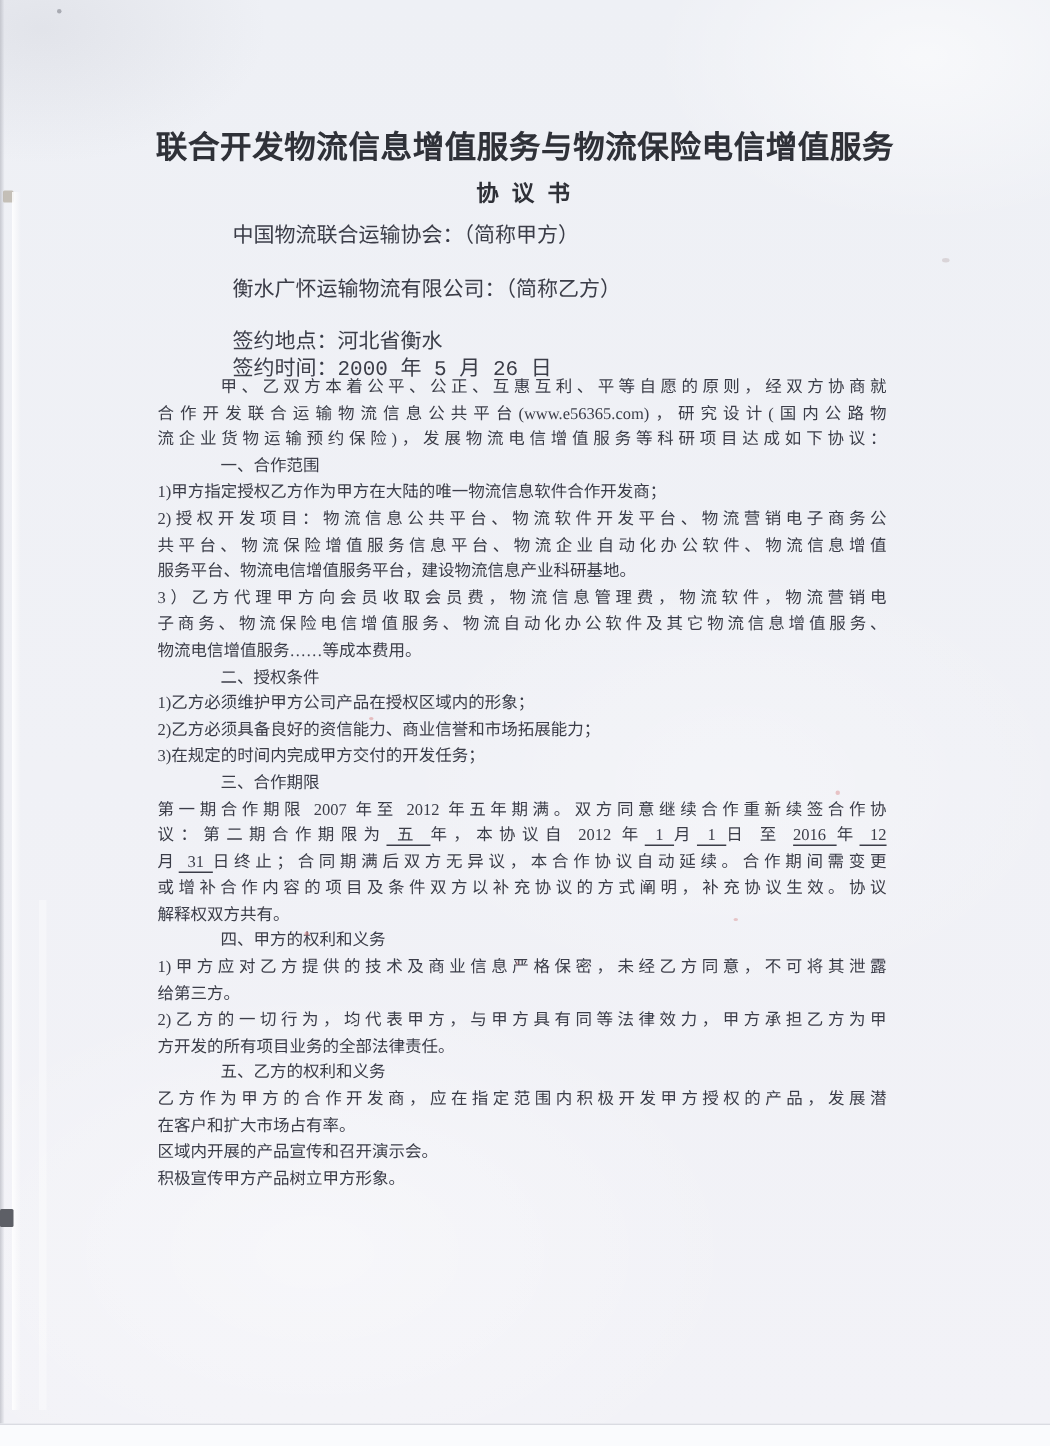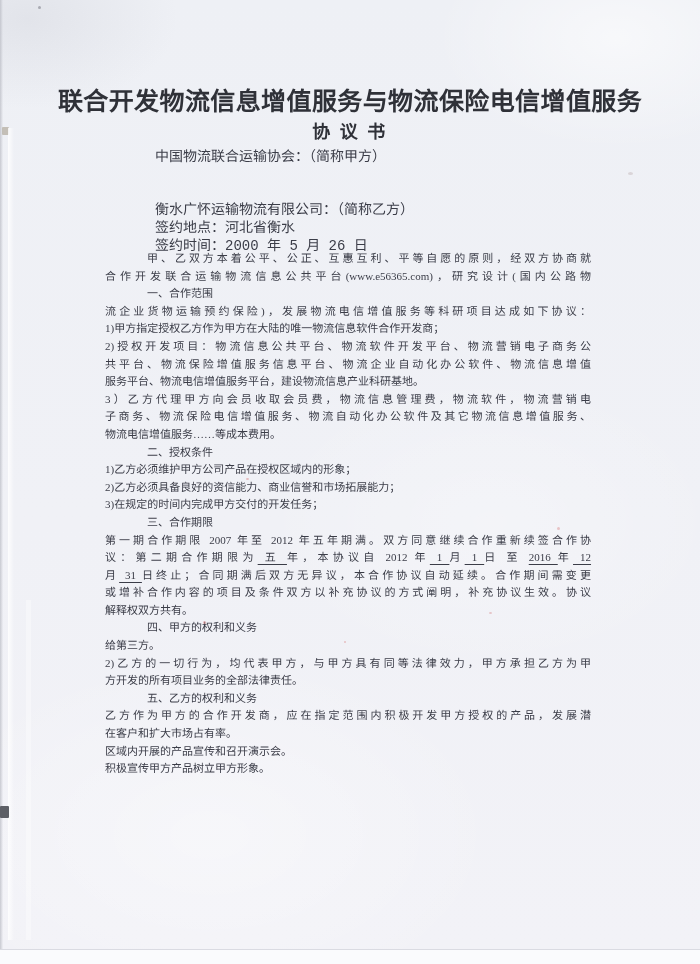--- a/index.html
+++ b/index.html
@@ -51,34 +51,34 @@
   }
   .edge-dark-mark{
     position:absolute;left:0;top:806px;width:9px;height:12px;
     background:#5d5f66;border-radius:1px;
   }
   
   .speck{position:absolute;border-radius:50%;}
   
   .doc-title{
     position:absolute;left:0;top:81px;width:700px;text-align:center;
-    font-size:25px;font-weight:700;color:var(--ink-dark,#2f3138);
+    font-size:21px;font-weight:700;color:var(--ink-dark,#2f3138);
     letter-spacing:.4px;white-space:pre;
   }
   .doc-subtitle{
     position:absolute;left:0;top:117px;width:700px;text-align:center;
-    font-size:18px;font-weight:700;color:var(--ink-dark,#2f3138);
+    font-size:15px;font-weight:700;color:var(--ink-dark,#2f3138);
     letter-spacing:2.5px;white-space:pre;
   }
   .intro-line{
     position:absolute;left:155px;white-space:pre;
     font-size:14px;color:var(--ink,#3b3d48);font-family:Liberation Mono, monospace;
   }
   .party-a{top:145px;}
-  .party-b{top:181px;margin-top:17px;}
+  .party-b{top:181px;}
   .sign-place{top:216px;}
   .sign-date{top:234px;}
   .body-text{
     position:absolute;left:105px;top:250px;width:486px;
     font-size:11px;line-height:17.6px;color:var(--ink,#3b3d48);
   }
   .line{white-space:pre;}
   .line.fill{white-space:normal;text-align:justify;text-align-last:justify;}
   .line.indent{padding-left:42px;}
   .u{text-decoration:underline;text-underline-offset:3px;text-decoration-thickness:1px;}
@@ -91,40 +91,41 @@
   <div class="doc-subtitle">协 议 书</div>
 
   <div class="intro-line party-a">中国物流联合运输协会：（简称甲方）</div>
   <div class="intro-line party-b">衡水广怀运输物流有限公司：（简称乙方）</div>
   <div class="intro-line sign-place">签约地点：河北省衡水</div>
   <div class="intro-line sign-date">签约时间：2000 年 5 月 26 日</div>
 
   <div class="body-text">
       <div class="line indent fill"><span>甲、乙双方本着公平、公正、互惠互利、平等自愿的原则，经双方协商就</span></div>
       <div class="line fill"><span>合作开发联合运输物流信息公共平台(www.e56365.com)，研究设计(国内公路物</span></div>
+      <div class="line fill"><span>流企业货物运输预约保险)，发展物流电信增值服务等科研项目达成如下协议：</span></div>
       <div class="line indent"><span>一、合作范围</span></div>
-      <div class="line fill"><span>流企业货物运输预约保险)，发展物流电信增值服务等科研项目达成如下协议：</span></div>
       <div class="line"><span>1)甲方指定授权乙方作为甲方在大陆的唯一物流信息软件合作开发商；</span></div>
       <div class="line fill"><span>2)授权开发项目：物流信息公共平台、物流软件开发平台、物流营销电子商务公</span></div>
       <div class="line fill"><span>共平台、物流保险增值服务信息平台、物流企业自动化办公软件、物流信息增值</span></div>
       <div class="line"><span>服务平台、物流电信增值服务平台，建设物流信息产业科研基地。</span></div>
       <div class="line fill"><span>3）乙方代理甲方向会员收取会员费，物流信息管理费，物流软件，物流营销电</span></div>
       <div class="line fill"><span>子商务、物流保险电信增值服务、物流自动化办公软件及其它物流信息增值服务、</span></div>
       <div class="line"><span>物流电信增值服务……等成本费用。</span></div>
       <div class="line indent"><span>二、授权条件</span></div>
       <div class="line"><span>1)乙方必须维护甲方公司产品在授权区域内的形象；</span></div>
       <div class="line"><span>2)乙方必须具备良好的资信能力、商业信誉和市场拓展能力；</span></div>
       <div class="line"><span>3)在规定的时间内完成甲方交付的开发任务；</span></div>
       <div class="line indent"><span>三、合作期限</span></div>
       <div class="line fill"><span>第一期合作期限 2007 年至 2012 年五年期满。双方同意继续合作重新续签合作协</span></div>
       <div class="line fill"><span>议：第二期合作期限为</span><span class="u"> 五 </span><span>年，本协议自 2012 年</span><span class="u"> 1 </span><span>月</span><span class="u"> 1 </span><span>日 至 </span><span class="u"> 2016 </span><span>年</span><span class="u"> 12</span></div>
       <div class="line fill"><span>月</span><span class="u"> 31 </span><span>日终止；合同期满后双方无异议，本合作协议自动延续。合作期间需变更</span></div>
       <div class="line fill"><span>或增补合作内容的项目及条件双方以补充协议的方式阐明，补充协议生效。协议</span></div>
       <div class="line"><span>解释权双方共有。</span></div>
       <div class="line indent"><span>四、甲方的权利和义务</span></div>
+      <div class="line fill"><span>1)甲方应对乙方提供的技术及商业信息严格保密，未经乙方同意，不可将其泄露</span></div>
       <div class="line"><span>给第三方。</span></div>
       <div class="line fill"><span>2)乙方的一切行为，均代表甲方，与甲方具有同等法律效力，甲方承担乙方为甲</span></div>
       <div class="line"><span>方开发的所有项目业务的全部法律责任。</span></div>
       <div class="line indent"><span>五、乙方的权利和义务</span></div>
       <div class="line fill"><span>乙方作为甲方的合作开发商，应在指定范围内积极开发甲方授权的产品，发展潜</span></div>
       <div class="line"><span>在客户和扩大市场占有率。</span></div>
       <div class="line"><span>区域内开展的产品宣传和召开演示会。</span></div>
       <div class="line"><span>积极宣传甲方产品树立甲方形象。</span></div>
     </div>
 

